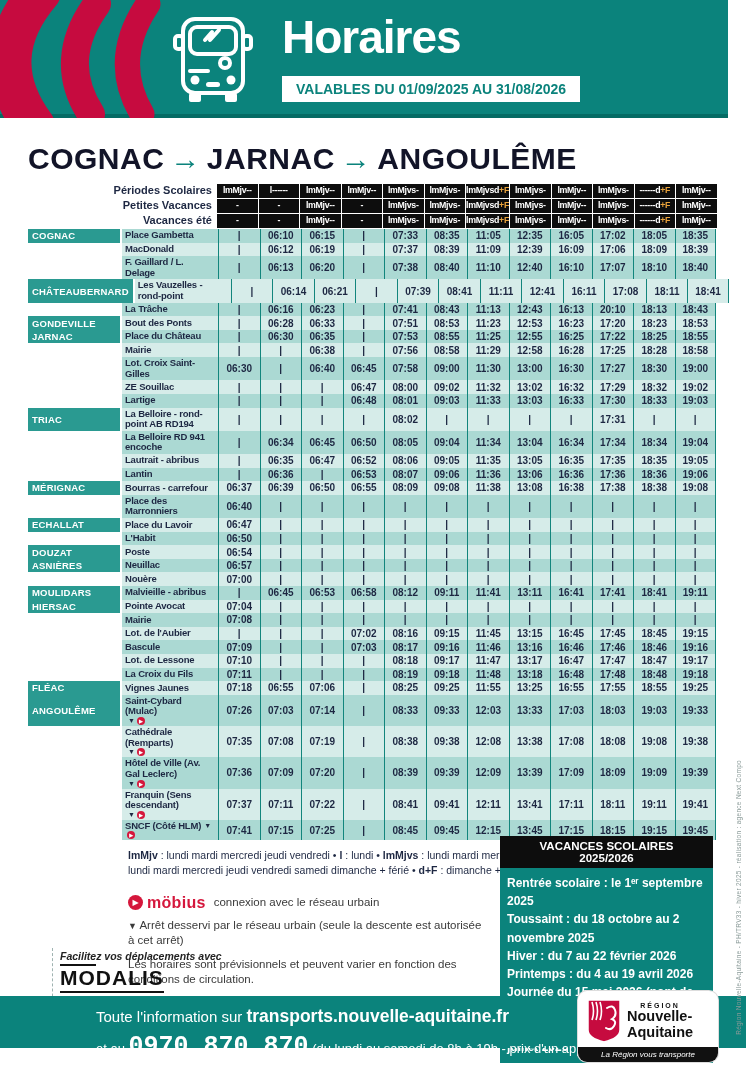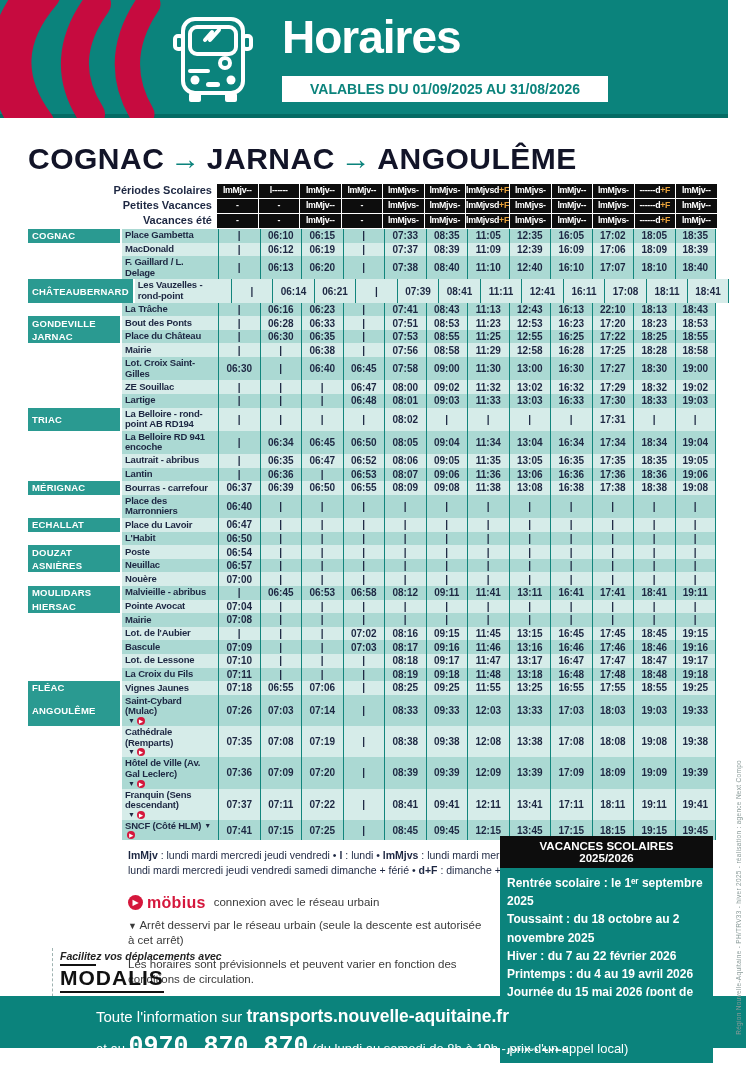--- a/index.html
+++ b/index.html
@@ -9,21 +9,21 @@
   }
   *{box-sizing:border-box; margin:0; padding:0;}
   body{font-family:"Liberation Sans", sans-serif; background:#fff;}
   .page{position:relative; width:746px; height:1066px; background:#fff; overflow:hidden;}
 
   
   .banner{position:absolute; left:0; top:0; width:728px; height:118px; background:var(--teal); border-bottom:4px solid var(--teal_dark);}
   .swoosh{position:absolute; left:0; top:0;}
   .bus{position:absolute; left:172px; top:14px;}
   .h-title{position:absolute; left:282px; top:10px; font-size:46px; font-weight:800; color:#fff; letter-spacing:-1px;}
-  .validity{position:absolute; left:282px; top:76px; background:#fff; color:var(--teal); font-size:14px; font-weight:600; padding:5px 28px; white-space:nowrap;}
+  .validity{position:absolute; left:282px; top:76px; background:#fff; color:var(--teal); font-size:14px; font-weight:600; padding:5px 14px; white-space:nowrap;}
   .validity b{font-weight:800;}
   .badge{position:absolute; right:28px; top:9px; width:100px; height:100px; background:#fff; border:2px solid var(--red); border-radius:10px; overflow:hidden; text-align:center;}
   .badge-top{background:var(--red); color:#fff; font-style:italic; font-weight:800; font-size:11px; line-height:1.25; padding:5px 0 6px;}
   .badge-ligne{color:var(--teal); font-size:11px; font-weight:700; letter-spacing:1px; margin-top:7px;}
   .badge-num{color:var(--teal); font-size:34px; font-weight:800; line-height:1.1;}
 
   .spacer{height:126px;}
 
   
   .route{margin:16px 0 8px 28px; font-size:30px; font-weight:800; color:#121428; letter-spacing:.5px;}
@@ -251,21 +251,21 @@
         <div class="tt-stop cell">La Trâche</div>
         <div class="tt-time cell">|</div>
         <div class="tt-time cell">06:16</div>
         <div class="tt-time cell">06:23</div>
         <div class="tt-time cell">|</div>
         <div class="tt-time cell">07:41</div>
         <div class="tt-time cell">08:43</div>
         <div class="tt-time cell">11:13</div>
         <div class="tt-time cell">12:43</div>
         <div class="tt-time cell">16:13</div>
-        <div class="tt-time cell">22:10</div>
+        <div class="tt-time cell">20:10</div>
         <div class="tt-time cell">18:13</div>
         <div class="tt-time cell">18:43</div>
       </div>
       <div class="tt-row even">
         <div class="tt-town has">GONDEVILLE</div>
         <div class="tt-stop cell">Bout des Ponts</div>
         <div class="tt-time cell">|</div>
         <div class="tt-time cell">06:28</div>
         <div class="tt-time cell">06:33</div>
         <div class="tt-time cell">|</div>
@@ -779,16 +779,31 @@
       <div class="foot-line1">
         <span>Toute l'information sur</span>
         <span class="url">transports.nouvelle-aquitaine.fr</span>
       </div>
       <div class="foot-line2">
         <span>et au</span>
         <span class="phone">0970 870 870</span>
         <span>(du lundi au samedi de 8h à 19h - prix d'un appel local)</span>
       </div>
     </div>
+    <div class="region-logo">
+      <div class="rl-row">
+        <svg class="rl-crest" width="36" height="46" viewBox="0 0 36 46">
+          <path d="M2,2 h32 v30 q0,8 -16,12 q-16,-4 -16,-12 Z" fill="#c60b3f" stroke="#fff" stroke-width="1.5"></path>
+          <path d="M6,4 q3,9 0,18 M10,4 q3,9 0,18 M14,4 q3,9 0,18" stroke="#fff" stroke-width="1.6" fill="none"></path>
+          <path d="M21,10 q6,-4 8,2 q2,6 -3,9 q5,2 2,7 q-3,5 -8,2" stroke="#fff" stroke-width="2" fill="none" stroke-linecap="round"></path>
+        </svg>
+        <div class="rl-text">
+          <div class="rl-region">RÉGION</div>
+          <div class="rl-name">Nouvelle-</div>
+          <div class="rl-name">Aquitaine</div>
+        </div>
+      </div>
+      <div class="rl-bar">La Région vous transporte</div>
+    </div>
   </div>
 
   <div class="side-credit">Région Nouvelle-Aquitaine - PH/TRV33 - hiver 2025 - réalisation : agence Next Compo</div>
 </div>
 
 </body></html>

